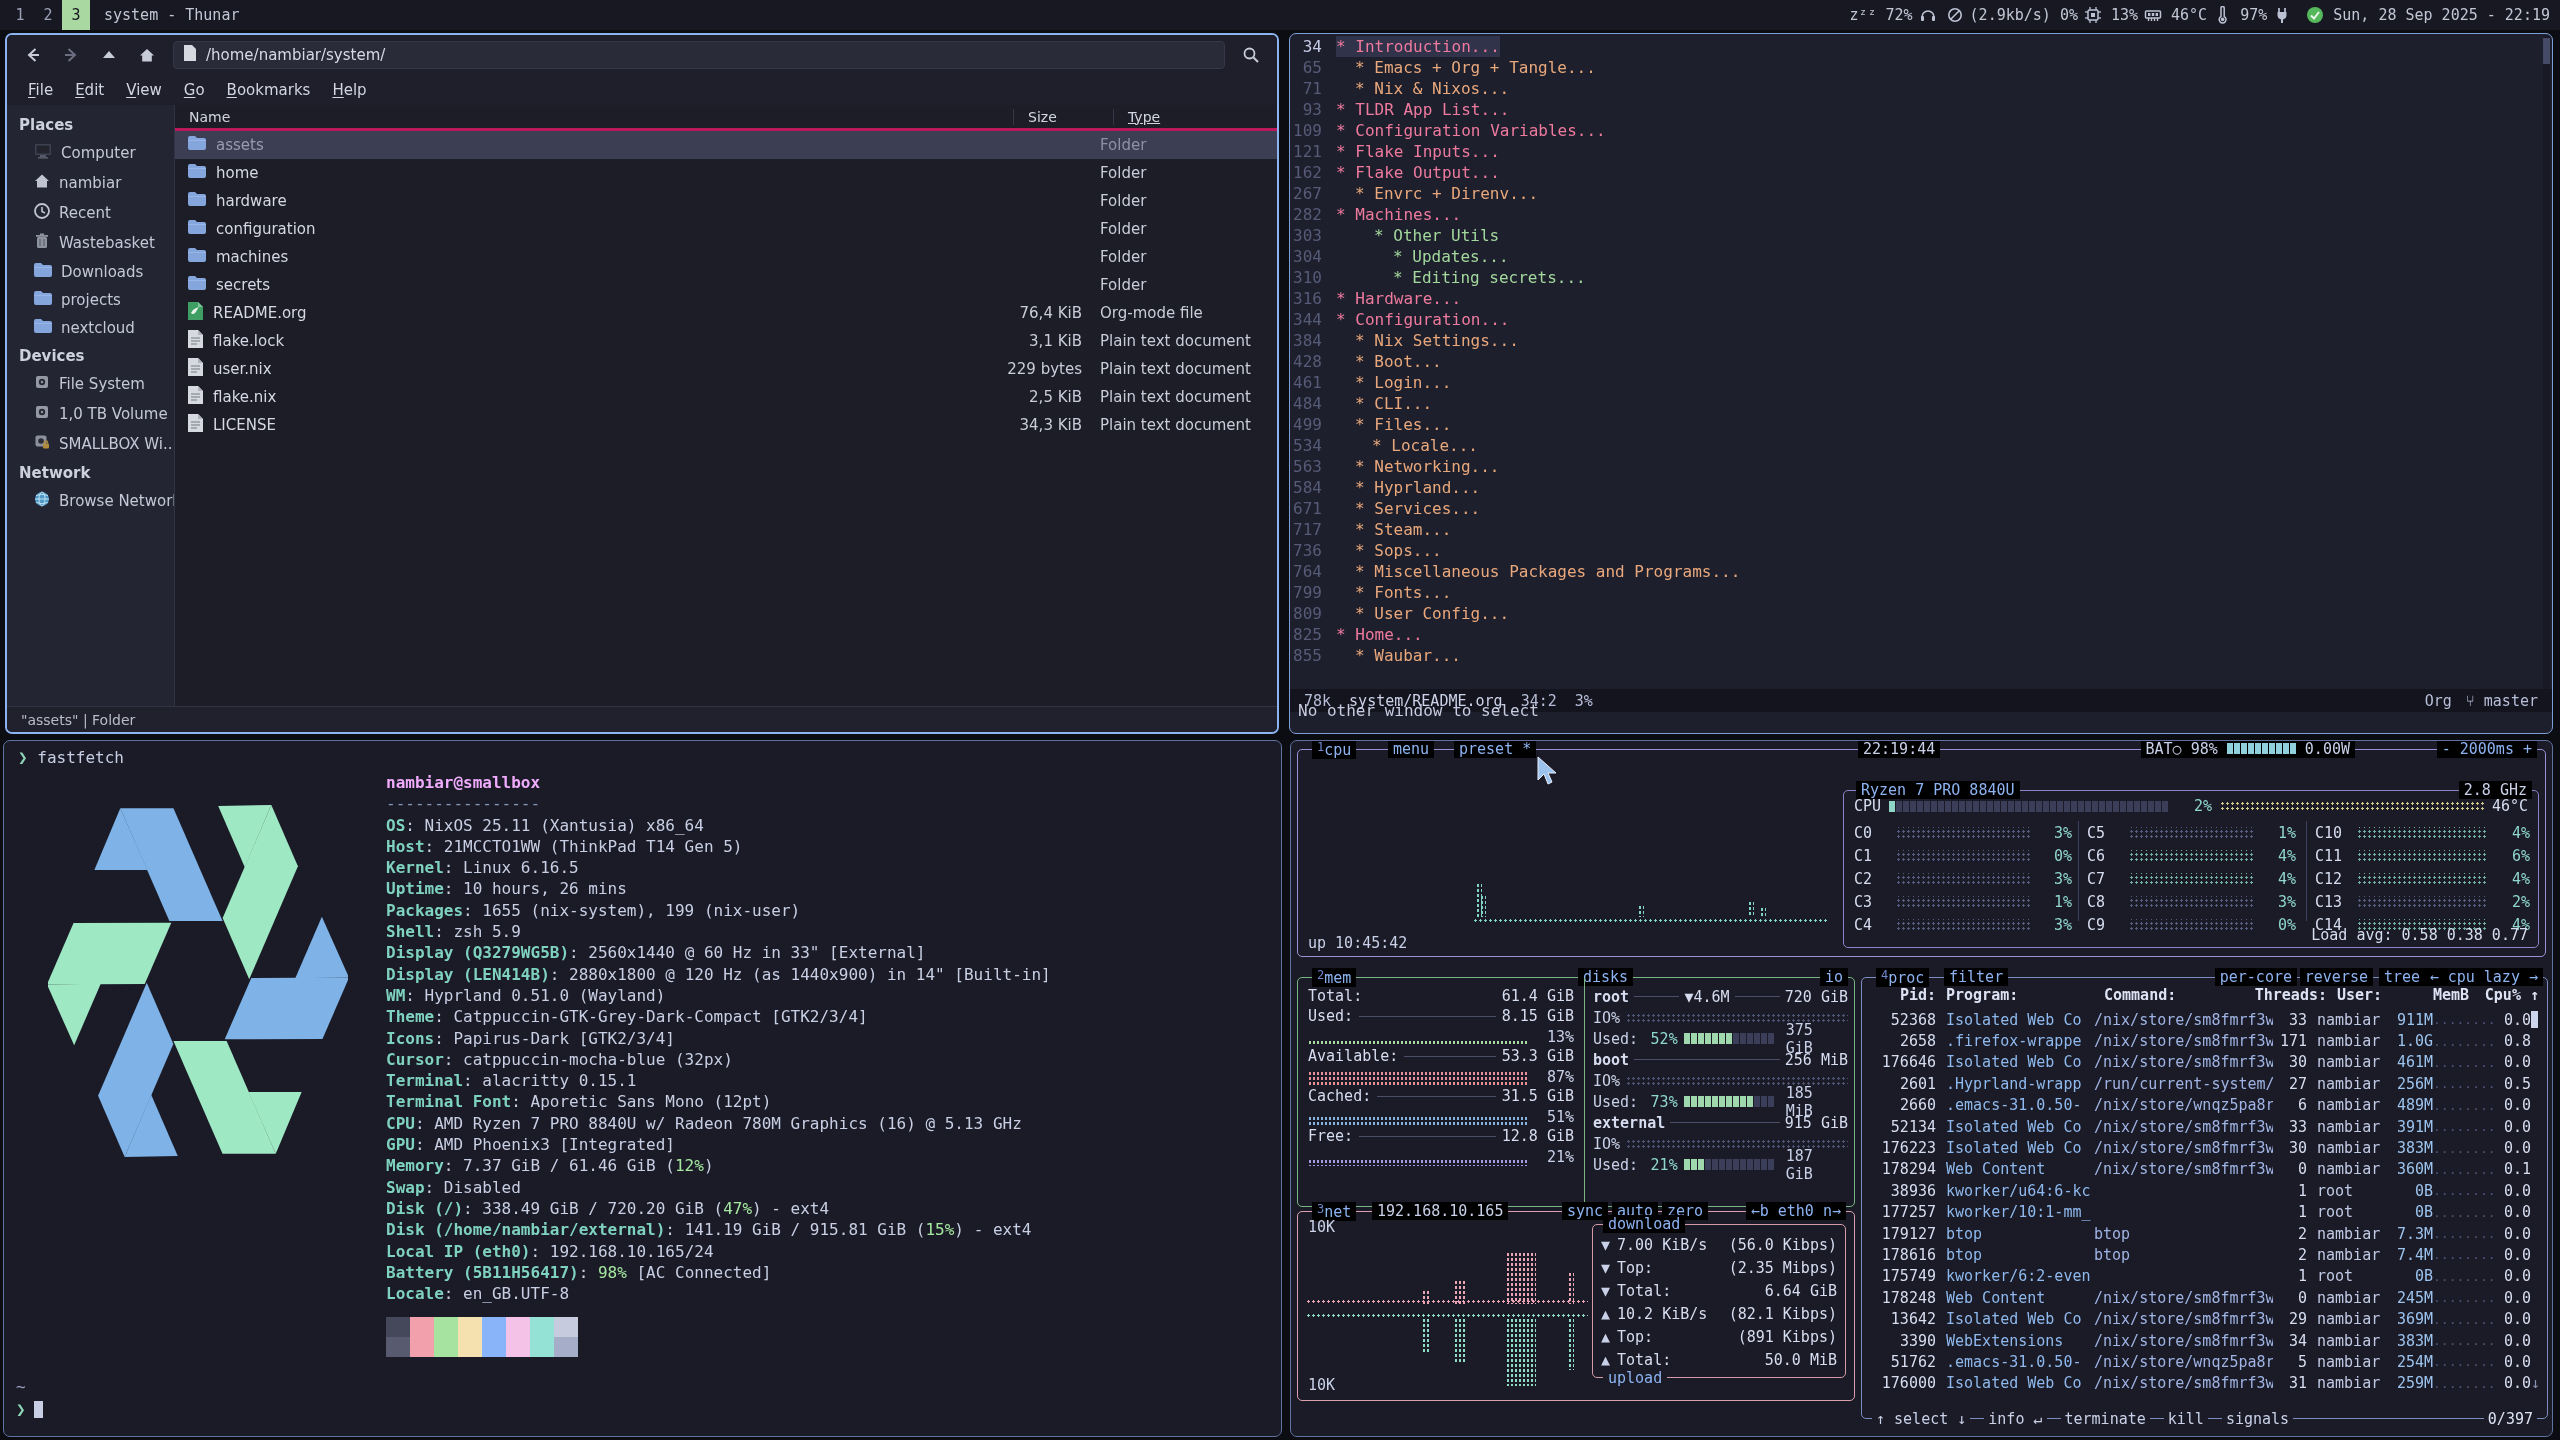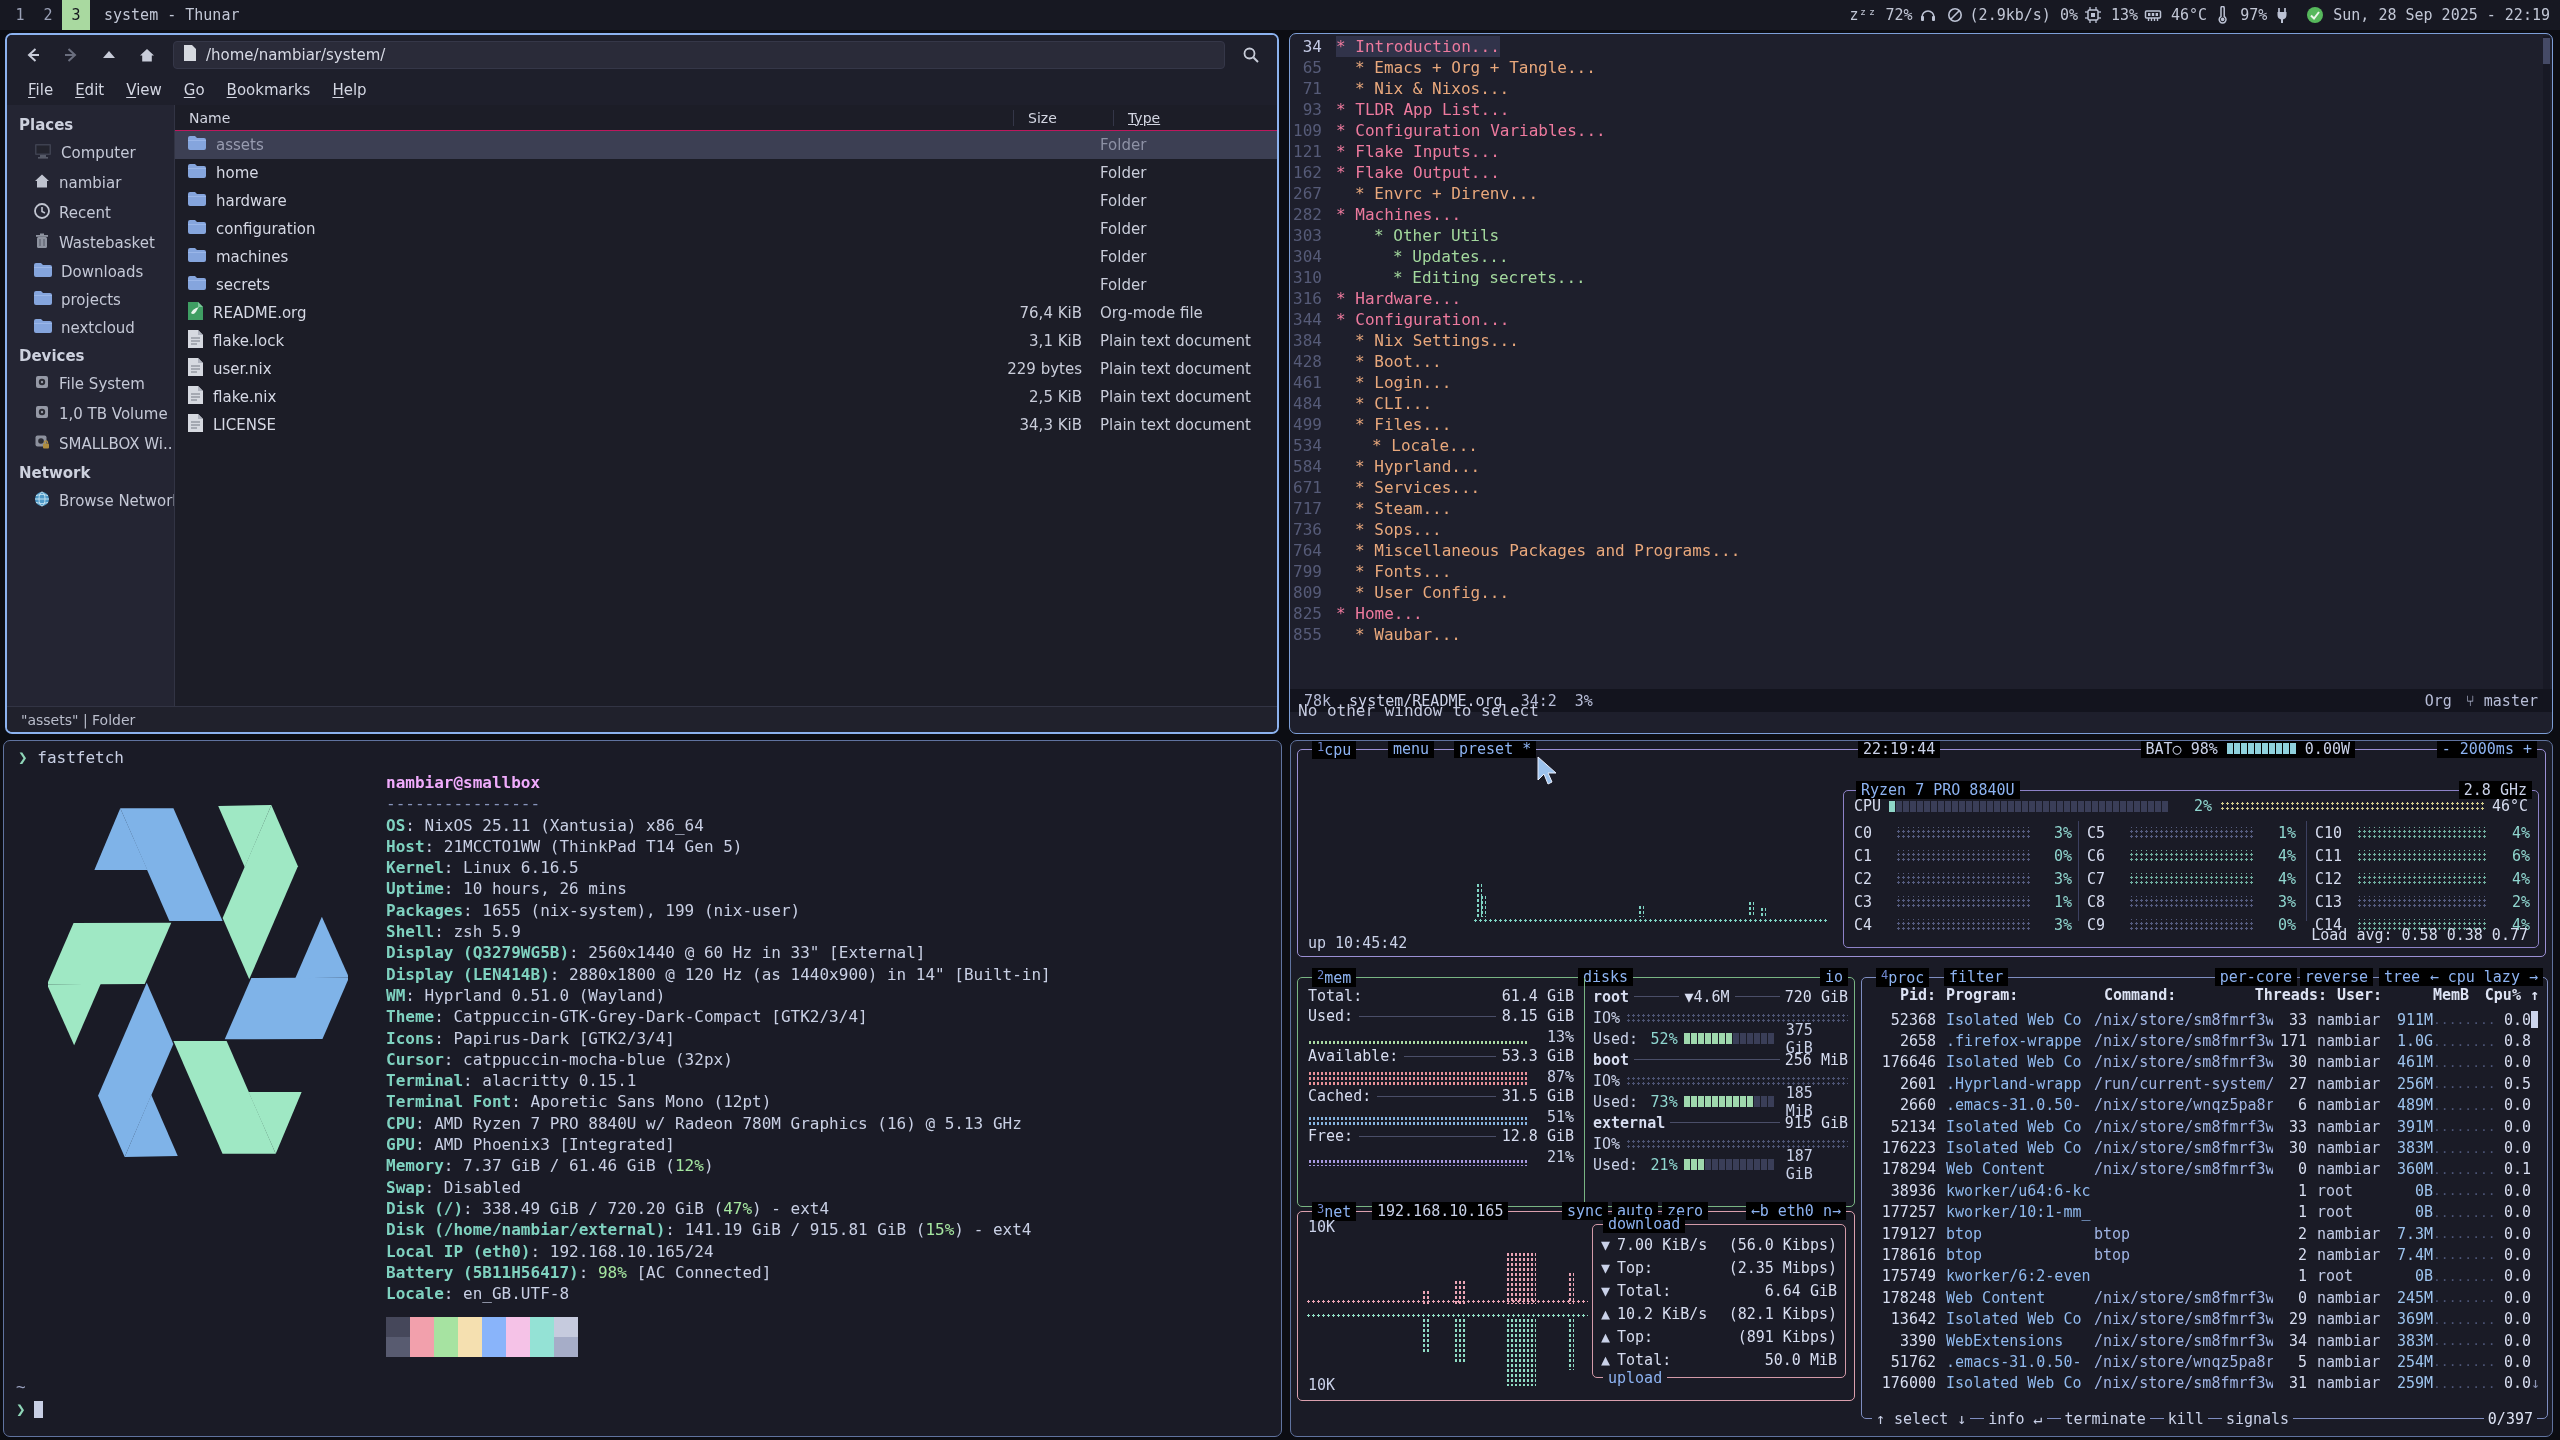--- a/index.html
+++ b/index.html
@@ -33,21 +33,21 @@
     color:#c8ccd9; border-radius:4px; }
   #pathbar { flex:1; height:28px; margin:0 6px; background:#2a2b39; border:1px solid #353748;
     border-radius:4px; display:flex; align-items:center; padding:0 8px; gap:8px;
     color:#d7dae5; font-size:15px; }
   #thunar-body { position:absolute; top:70px; bottom:26px; left:0; right:0; display:flex; }
   #sidebar { width:168px; background:#242533; border-right:1px solid #323444; padding-top:6px; overflow:hidden; }
   .side-title { font-weight:bold; color:#cdd1de; font-size:15px; padding:5px 0 4px 12px; }
   .side-item { display:flex; align-items:center; gap:8px; padding:4px 0 4px 26px;
     color:#c4c8d6; font-size:15px; white-space:nowrap; }
   #filearea { flex:1; display:flex; flex-direction:column; background:#1c1d27; }
-  #cols { display:flex; height:26px; border-bottom:1px solid #be185d; color:#d3d6e2;
+  #cols { display:flex; height:26px; border-bottom:3px solid #be185d; color:#d3d6e2;
     font-size:14px; align-items:center; }
   #cols .c { padding-left:14px; }
   #col-name { flex:1; }
   #col-size { width:100px; border-left:1px solid #343648; }
   #col-type { width:164px; border-left:1px solid #343648;text-decoration:underline; }
   .frow { display:flex; align-items:center; height:28px; font-size:15px; color:#d6d9e5; }
   .frow.selected { background:#3c3f53; color:#989cb0; }
   .frow.selected .ftype { color:#8d91a5; }
   .fname { flex:1; display:flex; align-items:center; gap:9px; padding-left:12px; }
   .fsize { width:100px; text-align:right; padding-right:10px; color:#c9cdda; }
@@ -587,20 +587,21 @@
       <div class="eline"><span class="egut">304</span><span class="etext lvl4" style="margin-left:57px">* Updates...</span></div>
       <div class="eline"><span class="egut">310</span><span class="etext lvl4" style="margin-left:57px">* Editing secrets...</span></div>
       <div class="eline"><span class="egut">316</span><span class="etext lvl1" style="margin-left:0px">* Hardware...</span></div>
       <div class="eline"><span class="egut">344</span><span class="etext lvl1" style="margin-left:0px">* Configuration...</span></div>
       <div class="eline"><span class="egut">384</span><span class="etext lvl2" style="margin-left:19px">* Nix Settings...</span></div>
       <div class="eline"><span class="egut">428</span><span class="etext lvl2" style="margin-left:19px">* Boot...</span></div>
       <div class="eline"><span class="egut">461</span><span class="etext lvl2" style="margin-left:19px">* Login...</span></div>
       <div class="eline"><span class="egut">484</span><span class="etext lvl2" style="margin-left:19px">* CLI...</span></div>
       <div class="eline"><span class="egut">499</span><span class="etext lvl2" style="margin-left:19px">* Files...</span></div>
       <div class="eline"><span class="egut">534</span><span class="etext lvl2" style="margin-left:36px">* Locale...</span></div>
+      <div class="eline"><span class="egut">563</span><span class="etext lvl2" style="margin-left:19px">* Networking...</span></div>
       <div class="eline"><span class="egut">584</span><span class="etext lvl2" style="margin-left:19px">* Hyprland...</span></div>
       <div class="eline"><span class="egut">671</span><span class="etext lvl2" style="margin-left:19px">* Services...</span></div>
       <div class="eline"><span class="egut">717</span><span class="etext lvl2" style="margin-left:19px">* Steam...</span></div>
       <div class="eline"><span class="egut">736</span><span class="etext lvl2" style="margin-left:19px">* Sops...</span></div>
       <div class="eline"><span class="egut">764</span><span class="etext lvl2" style="margin-left:19px">* Miscellaneous Packages and Programs...</span></div>
       <div class="eline"><span class="egut">799</span><span class="etext lvl2" style="margin-left:19px">* Fonts...</span></div>
       <div class="eline"><span class="egut">809</span><span class="etext lvl2" style="margin-left:19px">* User Config...</span></div>
       <div class="eline"><span class="egut">825</span><span class="etext lvl1" style="margin-left:0px">* Home...</span></div>
       <div class="eline"><span class="egut">855</span><span class="etext lvl2" style="margin-left:19px">* Waubar...</span></div>
     </div>

